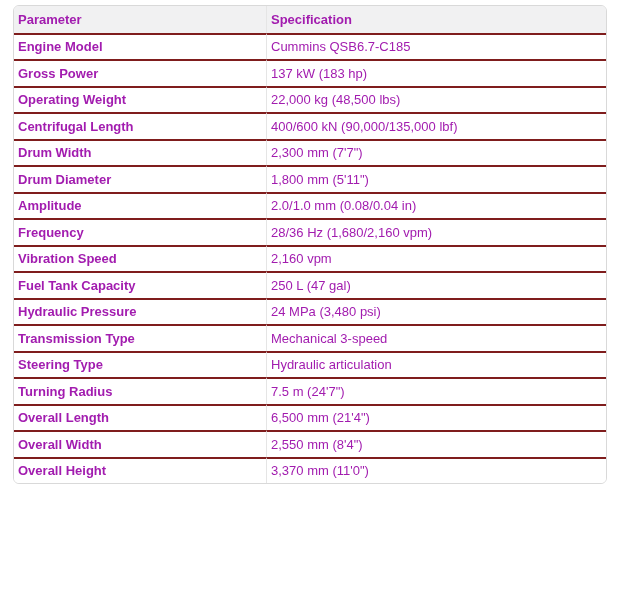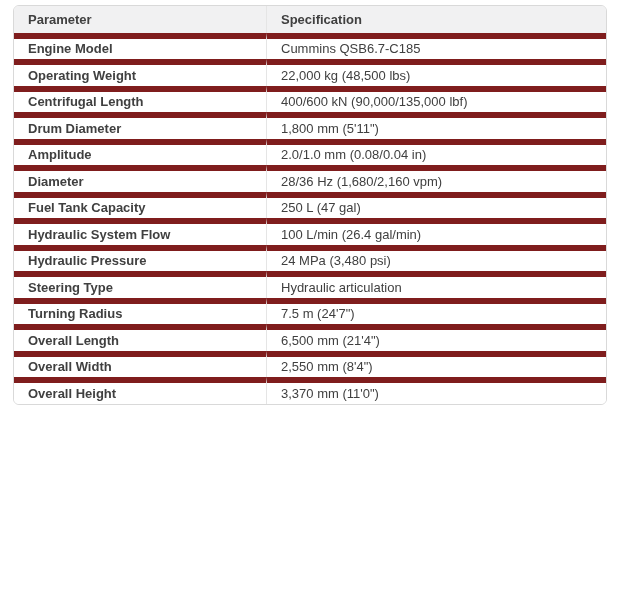--- a/index.html
+++ b/index.html
@@ -23,35 +23,35 @@
   table.spec-table {
     width: 100%;
     border-collapse: separate;
     border-spacing: 0;
     table-layout: fixed;
   }
   table.spec-table col.param-col { width: 252px; }
   table.spec-table th,
   table.spec-table td {
     height: 26.5px;
-    padding: 0 14px;
+    padding: 0 4px;
     text-align: left;
     vertical-align: middle;
     font-size: 13px;
     line-height: 15px;
-    color: #404040;
+    color: #a21caf;
     white-space: nowrap;
     overflow: hidden;
   }
   table.spec-table thead th {
     background: #f1f1f2;
     font-weight: 700;
   }
   table.spec-table tbody td {
-    border-top: 6px solid #7f1d1d;
+    border-top: 2px solid #7f1d1d;
     background: #ffffff;
   }
   table.spec-table th + th,
   table.spec-table td + td {
     border-left: 1px solid #e5e5e5;
   }
   td.param-cell { font-weight: 700; }
   td.spec-cell  { font-weight: 400; }
 </style>
 </head>
@@ -68,50 +68,62 @@
         <th>Parameter</th>
         <th>Specification</th>
       </tr>
     </thead>
     <tbody id="spec-tbody">
         <tr>
           <td class="param-cell">Engine Model</td>
           <td class="spec-cell">Cummins QSB6.7-C185</td>
         </tr>
         <tr>
+          <td class="param-cell">Gross Power</td>
+          <td class="spec-cell">137 kW (183 hp)</td>
+        </tr>
+        <tr>
           <td class="param-cell">Operating Weight</td>
           <td class="spec-cell">22,000 kg (48,500 lbs)</td>
         </tr>
         <tr>
           <td class="param-cell">Centrifugal Length</td>
           <td class="spec-cell">400/600 kN (90,000/135,000 lbf)</td>
+        </tr>
+        <tr>
+          <td class="param-cell">Drum Width</td>
+          <td class="spec-cell">2,300 mm (7'7")</td>
         </tr>
         <tr>
           <td class="param-cell">Drum Diameter</td>
           <td class="spec-cell">1,800 mm (5'11")</td>
         </tr>
         <tr>
           <td class="param-cell">Amplitude</td>
           <td class="spec-cell">2.0/1.0 mm (0.08/0.04 in)</td>
         </tr>
         <tr>
-          <td class="param-cell">Diameter</td>
+          <td class="param-cell">Frequency</td>
           <td class="spec-cell">28/36 Hz (1,680/2,160 vpm)</td>
+        </tr>
+        <tr>
+          <td class="param-cell">Vibration Speed</td>
+          <td class="spec-cell">2,160 vpm</td>
         </tr>
         <tr>
           <td class="param-cell">Fuel Tank Capacity</td>
           <td class="spec-cell">250 L (47 gal)</td>
         </tr>
         <tr>
-          <td class="param-cell">Hydraulic System Flow</td>
-          <td class="spec-cell">100 L/min (26.4 gal/min)</td>
+          <td class="param-cell">Hydraulic Pressure</td>
+          <td class="spec-cell">24 MPa (3,480 psi)</td>
         </tr>
         <tr>
-          <td class="param-cell">Hydraulic Pressure</td>
-          <td class="spec-cell">24 MPa (3,480 psi)</td>
+          <td class="param-cell">Transmission Type</td>
+          <td class="spec-cell">Mechanical 3-speed</td>
         </tr>
         <tr>
           <td class="param-cell">Steering Type</td>
           <td class="spec-cell">Hydraulic articulation</td>
         </tr>
         <tr>
           <td class="param-cell">Turning Radius</td>
           <td class="spec-cell">7.5 m (24'7")</td>
         </tr>
         <tr>

